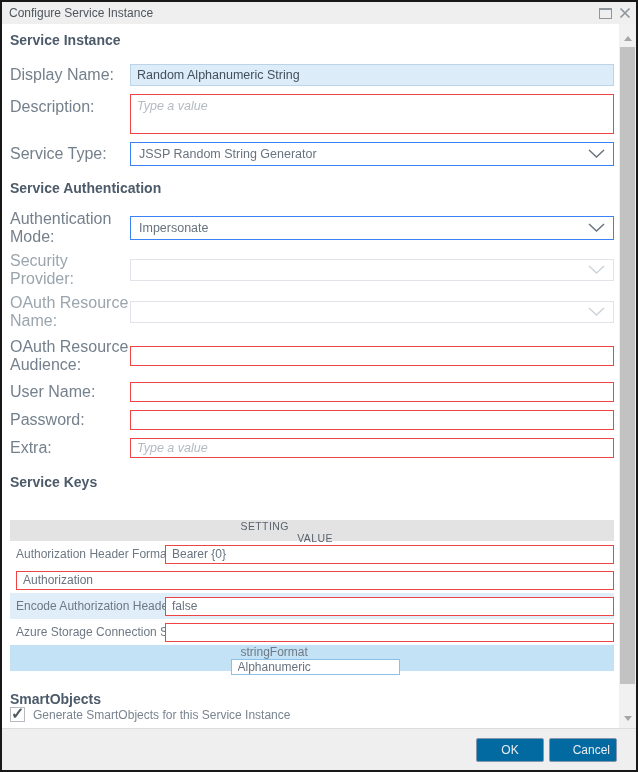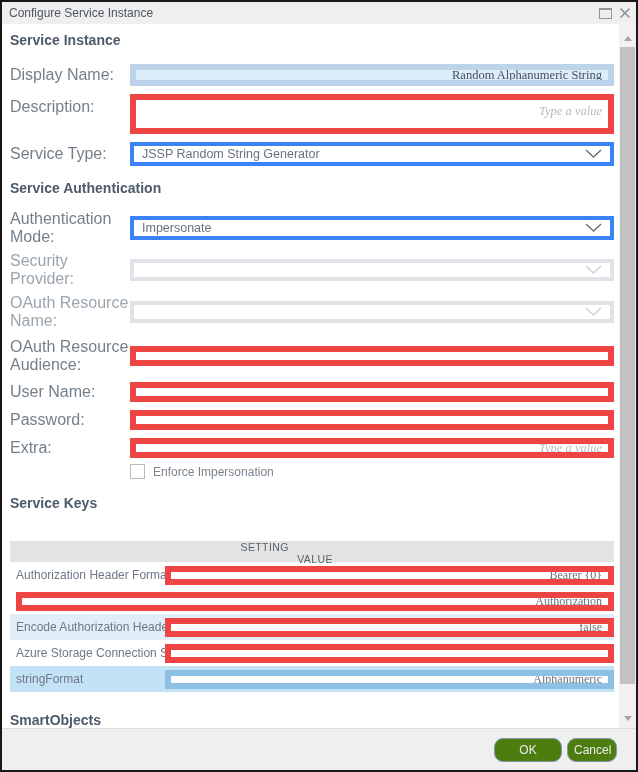--- a/index.html
+++ b/index.html
@@ -15,48 +15,48 @@
   .sec{font-size:14px;font-weight:600;color:#4c5a69;line-height:16px;margin:0;}
   .sec.m1{margin-bottom:16px;}
   .sec.m2{margin-top:14px;margin-bottom:14px;}
   .sec.m3{margin-top:16px;margin-bottom:30px;}
   .sec.m4{margin-top:20px;}
   .frow{display:flex;align-items:center;margin-bottom:8px;}
   .frow.top{align-items:flex-start;}
   .frow .lbl{width:120px;flex:none;font-size:16px;color:#74808c;}
   .frow.top .lbl{padding-top:4px;}
   .frow .lbl.dim{color:#9ba5ae;}
-  .txt{flex:1;box-sizing:border-box;height:20px;border:6px solid #ef4444;background:#fff;font-family:Liberation Serif, serif;font-size:12.5px;color:#68737f;padding:0 6px;outline:none;min-width:0;text-align:right;}
+  .txt{flex:1;box-sizing:border-box;height:20px;border:1px solid #ef4444;background:#fff;font-family:Liberation Sans, sans-serif;font-size:12.5px;color:#68737f;padding:0 6px;outline:none;min-width:0;}
   .txt::placeholder{color:#b3bac1;font-style:italic;}
   .txt.display{height:22px;background:#dcecf9;border-color:#bdd3ea;color:#43505c;}
   textarea.txt{height:40px;resize:none;padding:4px 6px;}
-  .dropdown{flex:1;height:24px;box-sizing:border-box;border:4px solid #3b82f6;background:#fff;display:flex;align-items:center;padding:0 8px;font-size:12.5px;color:#68737f;cursor:pointer;min-width:0;}
+  .dropdown{flex:1;height:24px;box-sizing:border-box;border:1px solid #3b82f6;background:#fff;display:flex;align-items:center;padding:0 8px;font-size:12.5px;color:#68737f;cursor:pointer;min-width:0;}
   .dropdown .val{flex:1;white-space:nowrap;overflow:hidden;}
   .dropdown.small{height:22px;}
   .dropdown.disabled{border-color:#e0e4e8;cursor:default;}
   .mb6{margin-bottom:6px;}
   .cb-row{display:flex;align-items:center;gap:8px;font-size:12px;color:#79848f;}
   .cb-row.indent{margin-left:120px;}
   .cb{width:15px;height:15px;box-sizing:border-box;border:1px solid #b5bbc1;background:#fff;position:relative;flex:none;cursor:pointer;}
   .cb.checked::after{content:"✓";position:absolute;left:0px;top:-4px;font-size:16px;font-weight:bold;color:#4e565e;}
   
   .sk-header{display:flex;align-items:center;height:21px;background:#e3e3e3;font-size:10.5px;color:#58626c;letter-spacing:.4px;padding-left:6px;flex-direction:column;}
   .sk-header .c1{width:149px;flex:none;}
   .sk-header .c2{flex:1;}
   .sk-row{display:flex;align-items:center;height:26px;padding-left:6px;}
   .sk-row .setting{width:149px;flex:none;font-size:12px;color:#6e7985;white-space:nowrap;overflow:hidden;}
   .sk-row .txt{height:19px;font-size:12px;}
   .sk-row.light{background:#dfeef9;}
-  .sk-row.strong{background:#c4e2f6;}
+  .sk-row.strong{background:#c4e2f6;flex-direction:column;}
   .sk-row.strong .txt{border-color:#8cc0e4;}
   
   .footer{position:absolute;left:0;right:0;bottom:0;height:42px;background:#efefef;border-top:1px solid #dcdcdc;display:flex;align-items:center;justify-content:flex-end;gap:5px;padding-right:19px;box-sizing:border-box;}
-  .btn{height:24px;box-sizing:border-box;background:#4d7c0f;border:1px solid #8496ad;border-radius:9px;color:#e9edf2;font-family:inherit;font-size:12px;cursor:pointer;}
+  .btn{height:24px;box-sizing:border-box;background:#0369a1;border:1px solid #8496ad;border-radius:2px;color:#e9edf2;font-family:inherit;font-size:12px;cursor:pointer;}
   .btn.ok{width:68px;}
-  .btn.cancel{width:50px;text-align:right;}
+  .btn.cancel{width:68px;text-align:right;}
   
   .vscroll{position:absolute;top:22px;right:0;bottom:42px;width:17px;background:#f1f1f1;}
   .sb-btn{position:absolute;left:0;right:0;height:14px;display:flex;align-items:center;justify-content:center;cursor:pointer;}
   .sb-btn.up{top:7px;}
   .sb-btn.down{bottom:3px;}
   .tri-up{width:0;height:0;border-left:4px solid transparent;border-right:4px solid transparent;border-bottom:5px solid #a6a6a6;}
   .tri-down{width:0;height:0;border-left:4px solid transparent;border-right:4px solid transparent;border-top:5px solid #a6a6a6;}
   .sb-thumb{position:absolute;left:1px;right:1px;top:23px;height:637px;background:#c2c2c2;cursor:pointer;}
 </style>
 </head>
@@ -145,24 +145,20 @@
     <div class="frow">
       <span class="lbl">Password:</span>
       <input class="txt" type="password" value="" style="">
     </div>
 
     <div class="frow" style="margin-bottom:6px;">
       <span class="lbl">Extra:</span>
       <input class="txt" type="text" placeholder="Type a value" style="">
     </div>
 
-    <div class="cb-row indent">
-      <span class="cb"></span>
-      <span>Enforce Impersonation</span>
-    </div>
 
     <h2 class="sec m3">Service Keys</h2>
 
     <div>
       <div class="sk-header">
         <span class="c1">SETTING</span>
         <span class="c2">VALUE</span>
       </div>
       <div class="sk-row">
         <span class="setting">Authorization Header Format</span>

